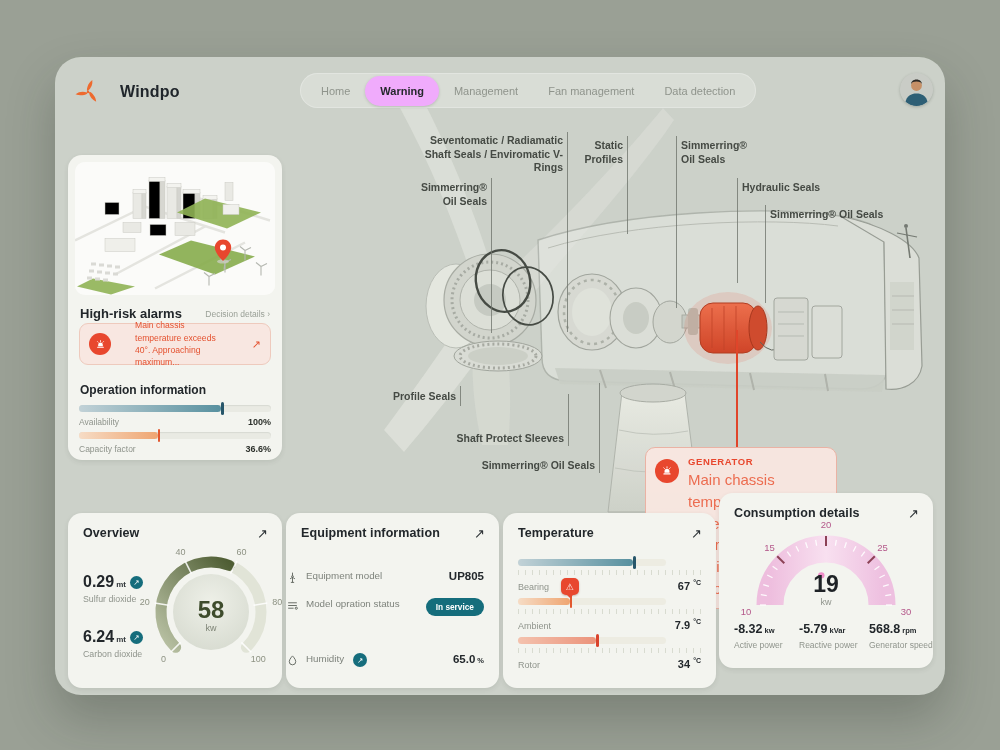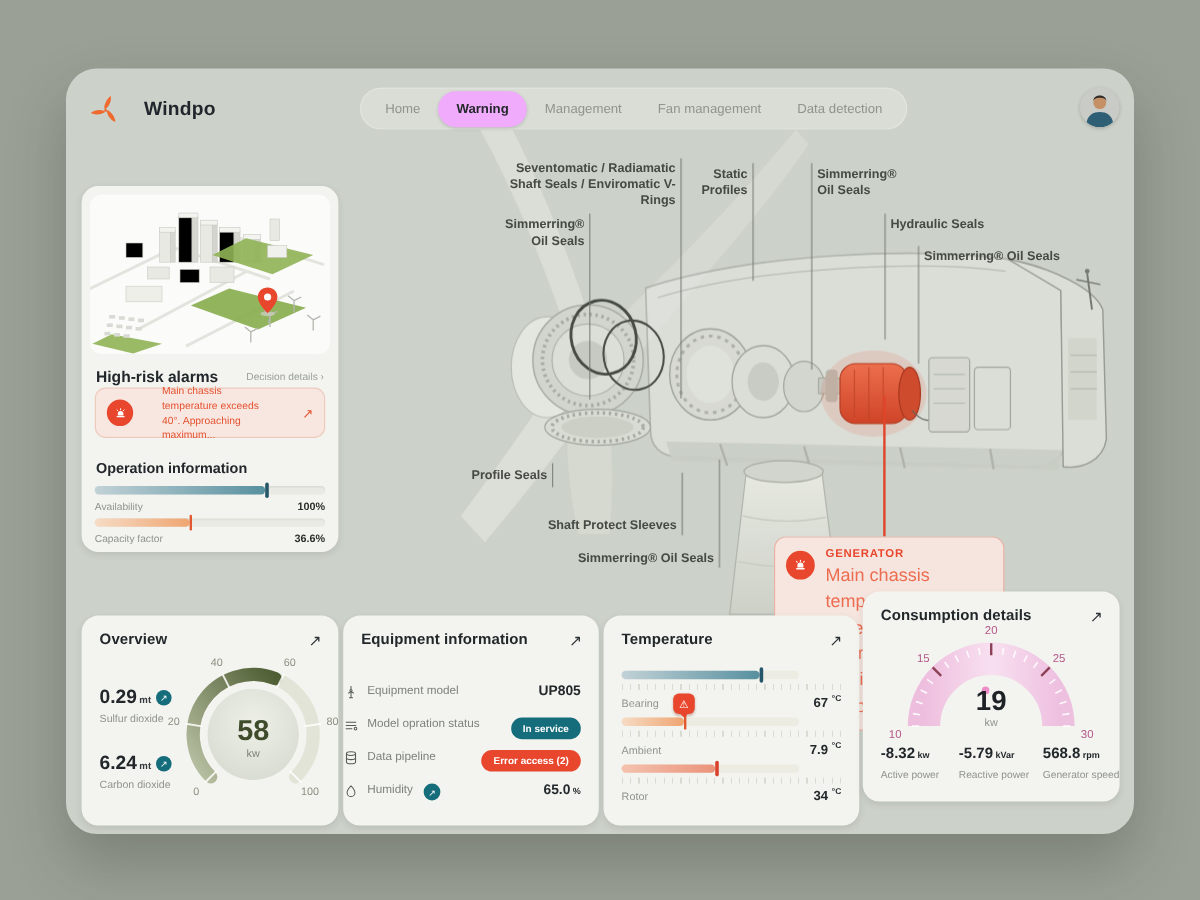--- a/index.html
+++ b/index.html
@@ -414,28 +414,20 @@
       <span class="eq-val">UP805</span>
     </div>
     <div class="eq-row" style="top:85px">
       <span class="eq-ic"><svg viewBox="0 0 24 24" width="13" height="13" fill="none" stroke="currentColor" stroke-width="1.6">
             <path d="M4 7h16M4 12h16M4 17h10"></path>
             <circle cx="19" cy="17" r="2"></circle>
           </svg></span>
       <span class="eq-lab">Model opration status</span>
       <span class="pill pill-teal">In service</span>
     </div>
-    <div class="eq-row" style="top:112px">
-      <span class="eq-ic"><svg viewBox="0 0 24 24" width="13" height="13" fill="none" stroke="currentColor" stroke-width="1.6">
-            <ellipse cx="12" cy="5.5" rx="7" ry="2.8"></ellipse>
-            <path d="M5 5.5v13c0 1.5 3.1 2.8 7 2.8s7-1.3 7-2.8v-13M5 12c0 1.5 3.1 2.8 7 2.8s7-1.3 7-2.8"></path>
-          </svg></span>
-      <span class="eq-lab">Data pipeline</span>
-      <span class="pill pill-red">Error access (2)</span>
-    </div>
     <div class="eq-row" style="top:140px">
       <span class="eq-ic"><svg viewBox="0 0 24 24" width="13" height="13" fill="none" stroke="currentColor" stroke-width="1.6">
             <path d="M12 3.5s6 6.2 6 10.5a6 6 0 0 1-12 0C6 9.7 12 3.5 12 3.5z"></path>
           </svg></span>
       <span class="eq-lab" style="flex:0 0 auto">Humidity</span>
       <span class="trend sm">↗</span>
       <span style="flex:1"></span>
       <span class="eq-val"><span>65.0</span><span class="u">%</span></span>
     </div>
   </div>

